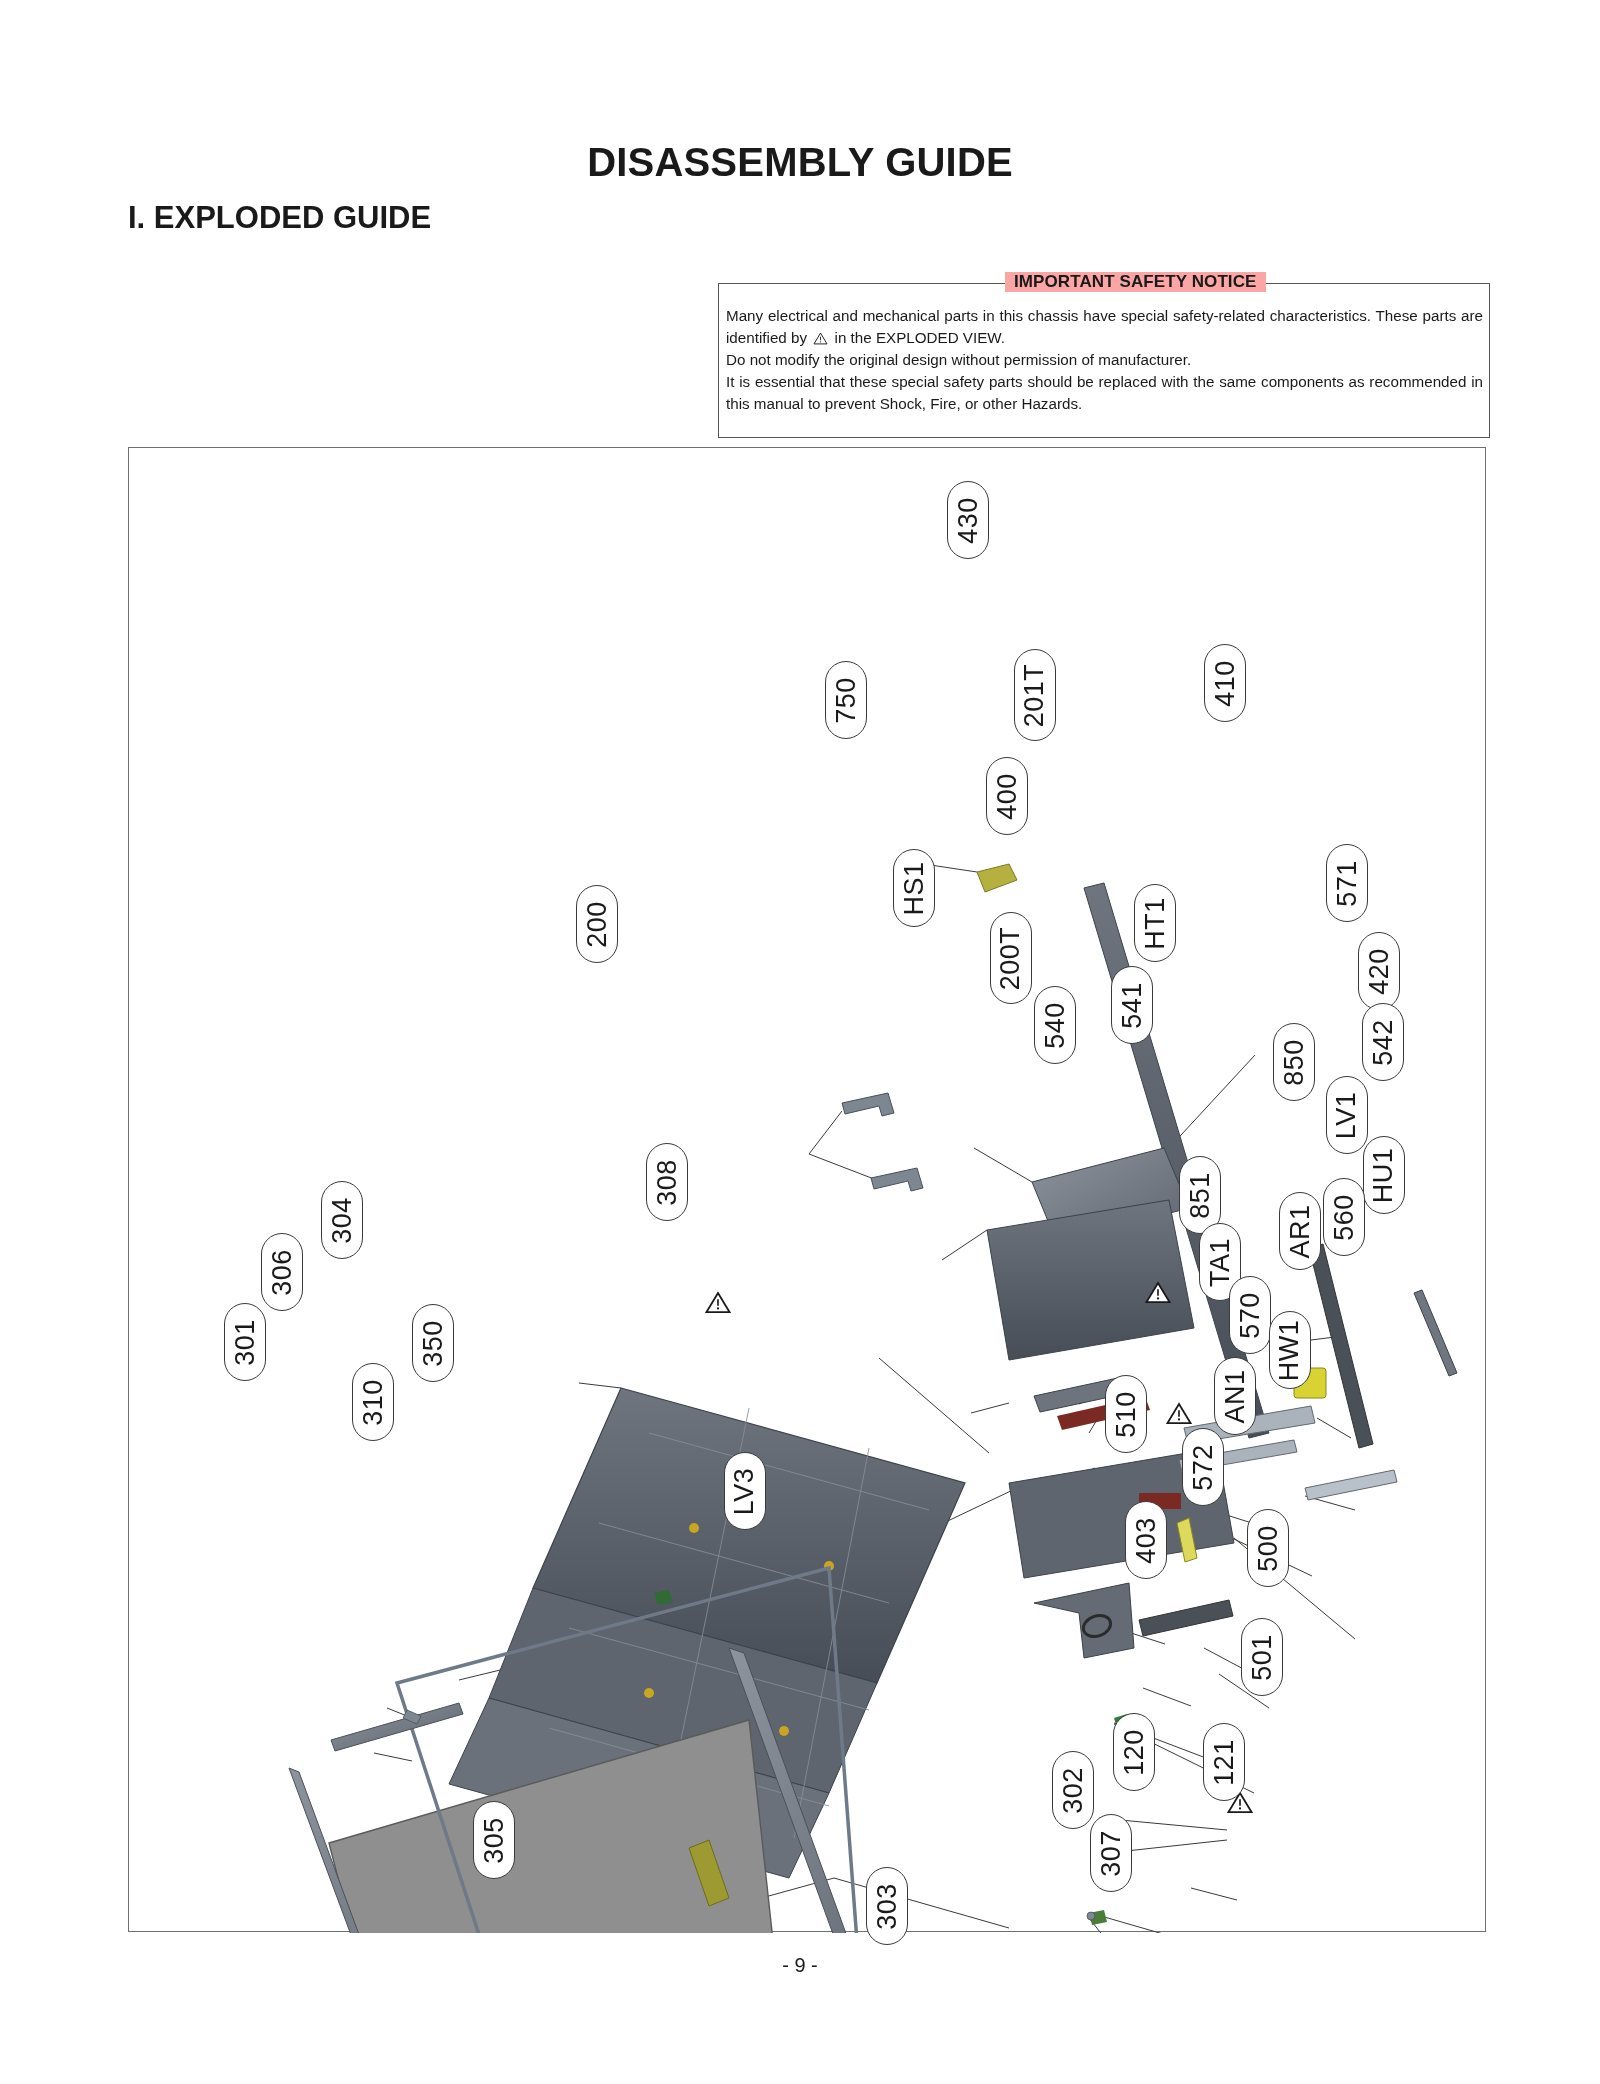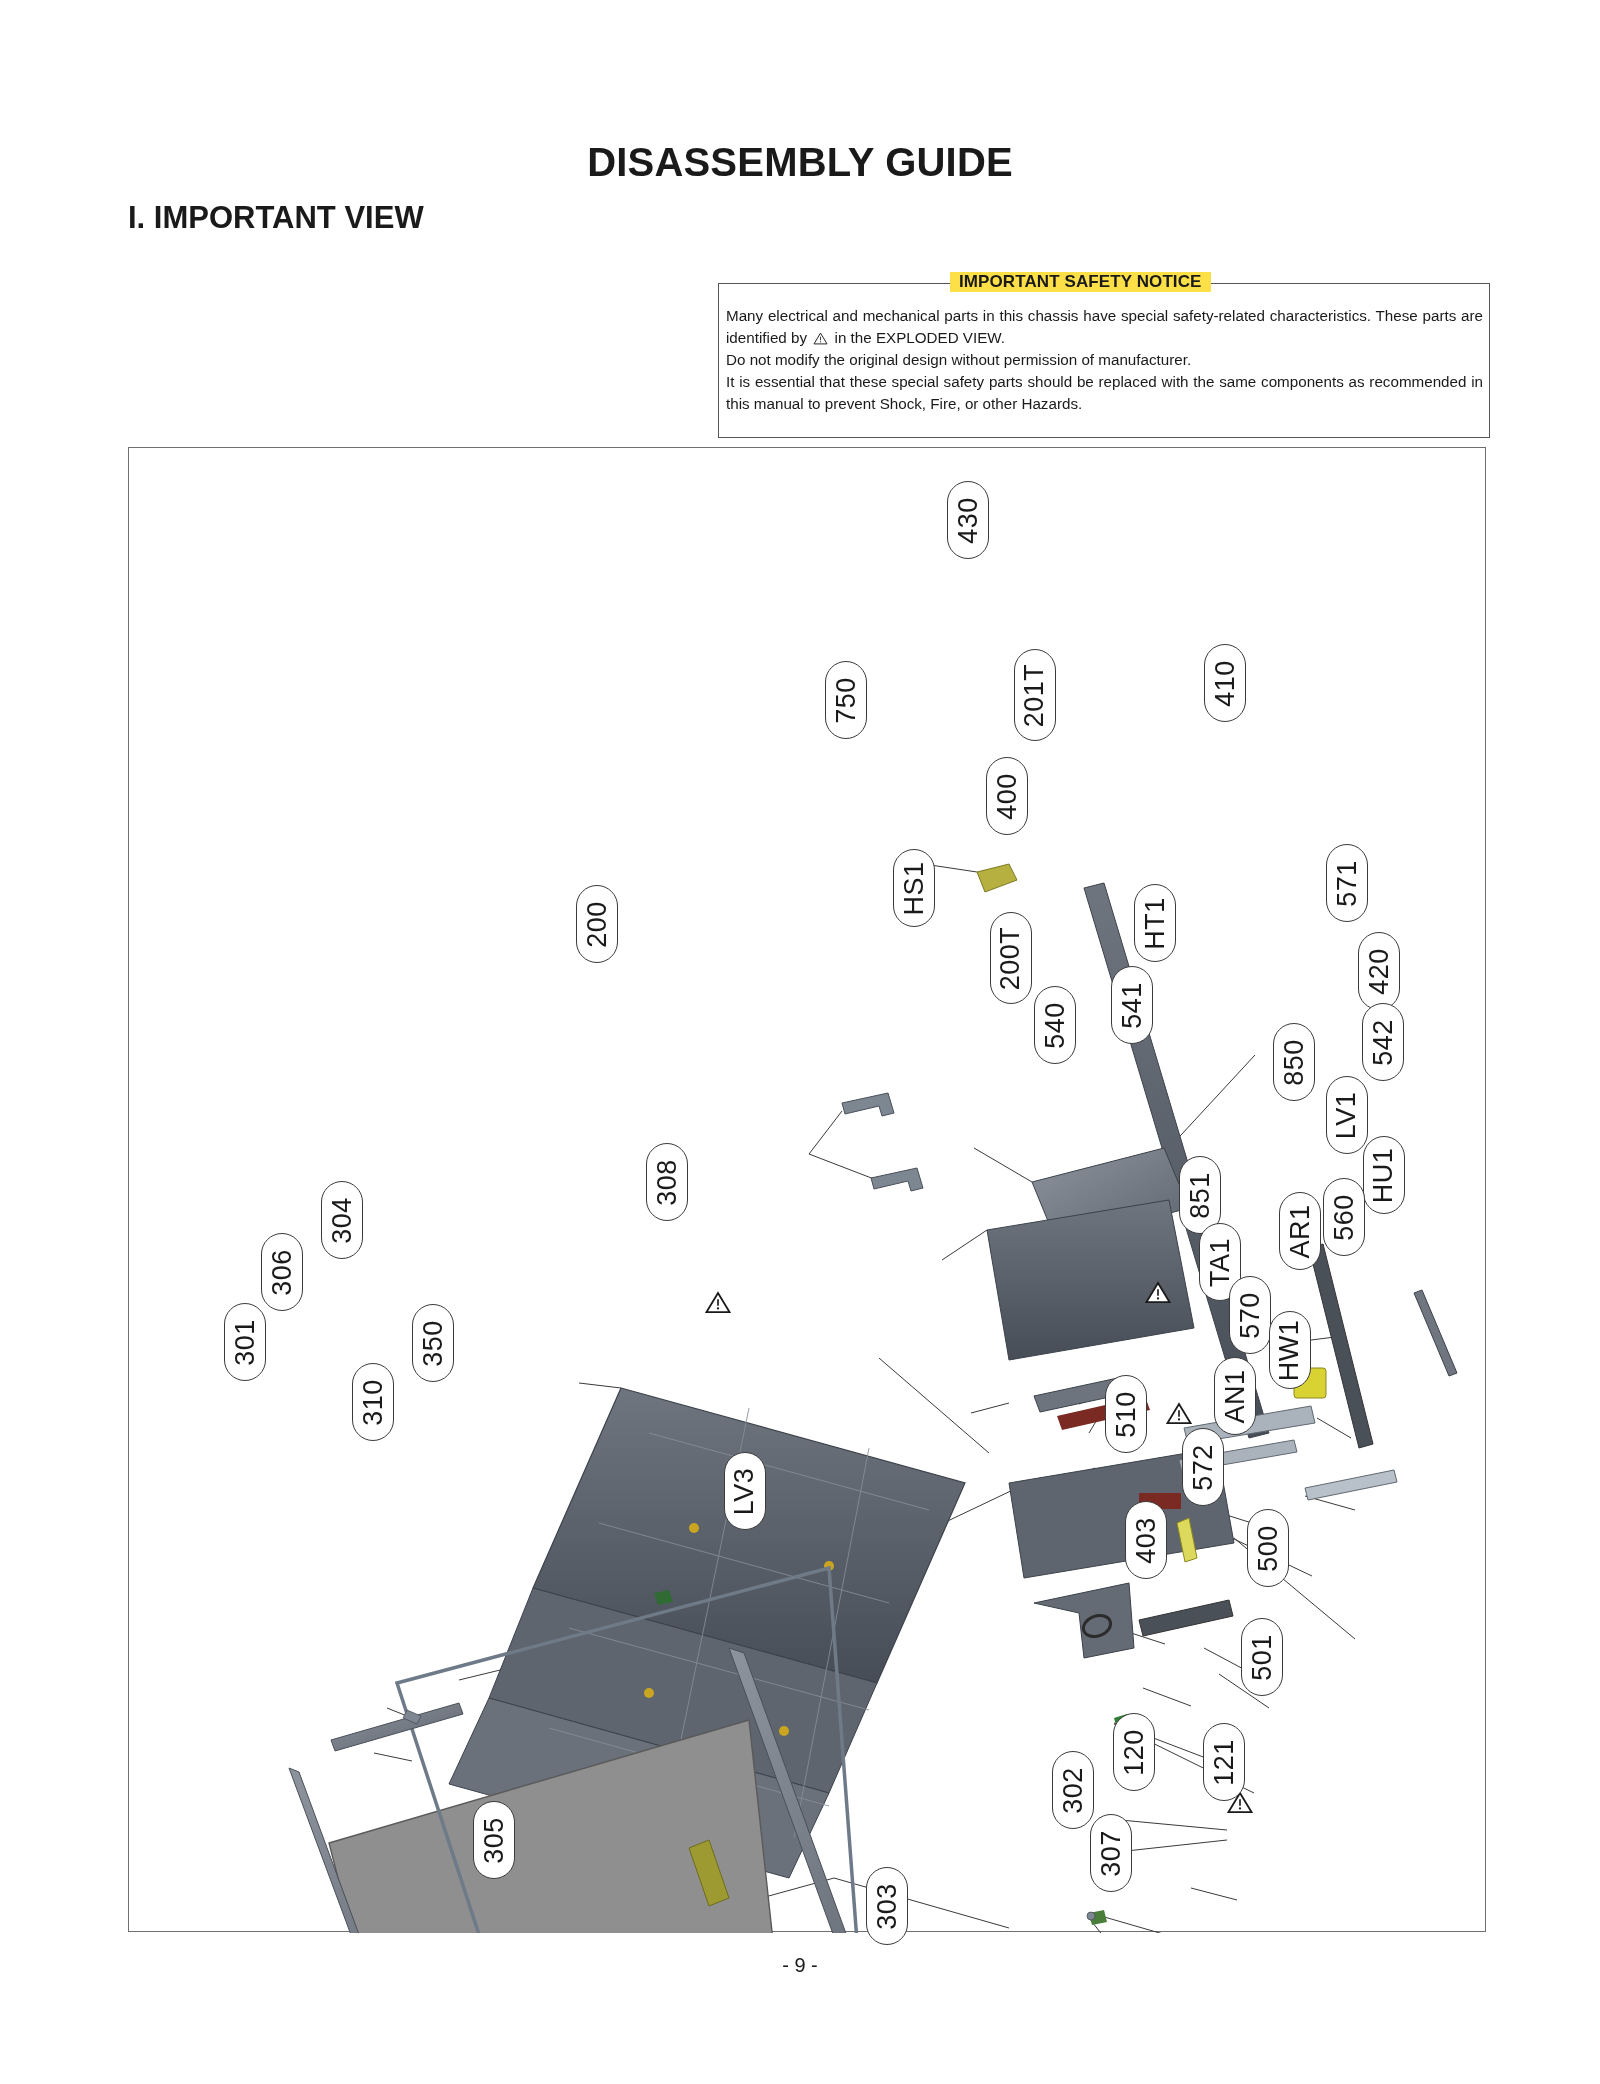--- a/index.html
+++ b/index.html
@@ -20,22 +20,22 @@
     position:absolute; left:128px; top:200px;
     font-size:31px; font-weight:bold;
   }
 
   
   .safety-box{
     position:absolute; left:718px; top:283px; width:772px; height:155px;
     border:1px solid #555; box-sizing:border-box;
   }
   .safety-legend{
-    position:absolute; left:950px; top:272px;
-    background:#fde047; padding:0 9px;
+    position:absolute; left:1005px; top:272px;
+    background:#fca5a5; padding:0 9px;
     font-size:17px; font-weight:bold; letter-spacing:.1px;text-align:center;
   }
   .safety-body{
     position:absolute; left:726px; top:305px; width:757px;
     font-size:15.2px; line-height:1.44; text-align:justify;
   }
   .safety-body p{ margin:0; }
   .warn-inline{
     display:inline-block; width:15px; height:13px;
     vertical-align:-2px; margin:0 2px;
@@ -73,21 +73,21 @@
   }
   .footer .pageno{ padding-top:2px; }
   .footer .copy{ line-height:1.45; }
 </style>
 </head>
 <body>
 
 <div class="page">
 
   <div class="doc-title">DISASSEMBLY GUIDE</div>
-  <div class="section-title">I. IMPORTANT VIEW</div>
+  <div class="section-title">I. EXPLODED GUIDE</div>
 
   <div class="safety-box"></div>
   <div class="safety-legend">IMPORTANT SAFETY NOTICE</div>
   <div class="safety-body">
     <p>
       <span>Many electrical and mechanical parts in this chassis have special safety-related characteristics. These parts are identified by</span>
       <svg class="warn-inline" viewBox="0 0 20 18">
         <path d="M10 1.5 L19 16.5 L1 16.5 Z" fill="none" stroke="#1a1a1a" stroke-width="1.3"></path>
         <path d="M10 6.5 L10 11.5" stroke="#1a1a1a" stroke-width="1.2"></path>
         <circle cx="10" cy="13.6" r=".85" fill="#1a1a1a"></circle>

